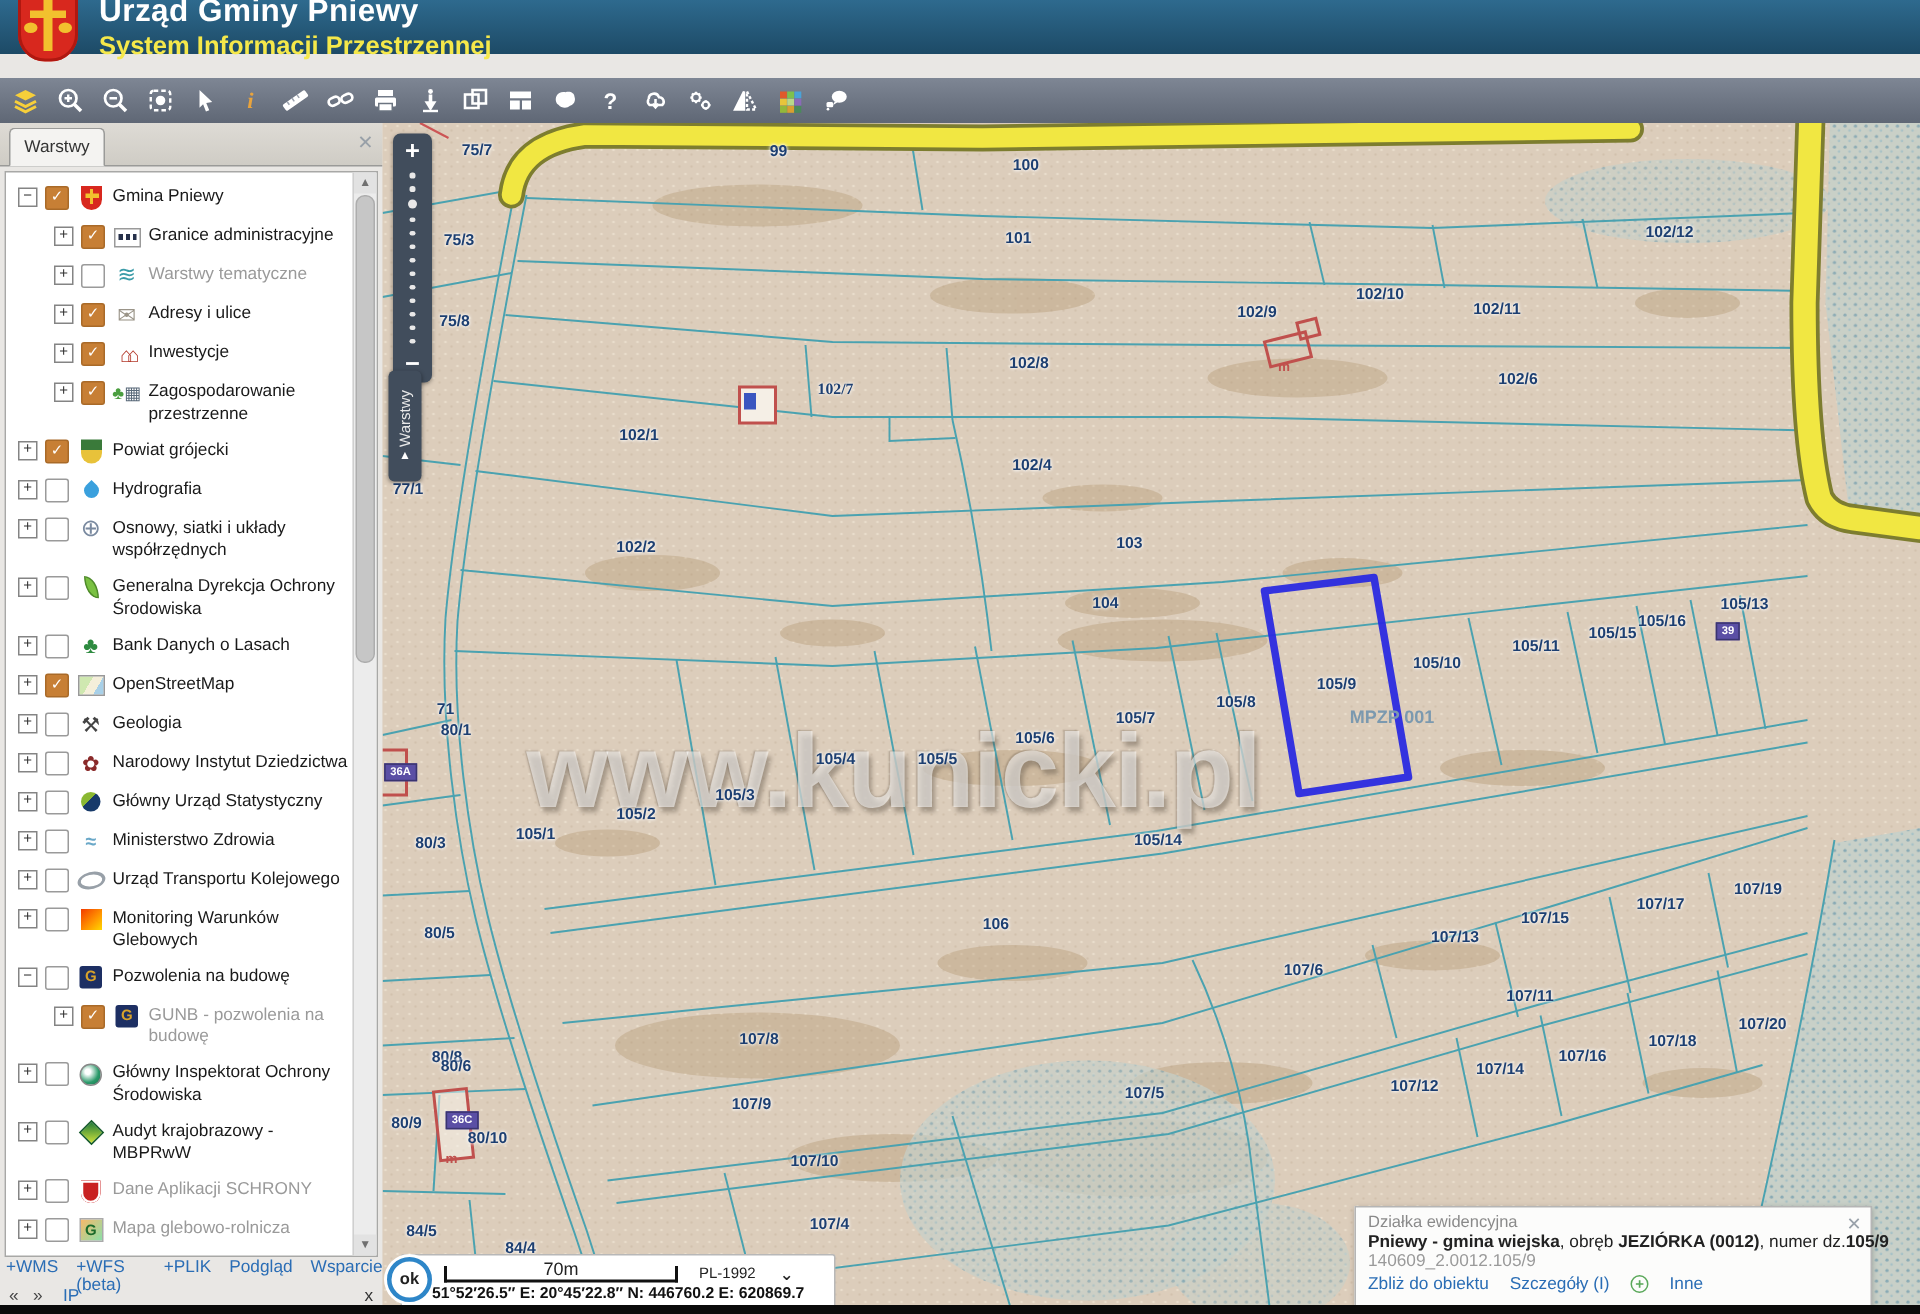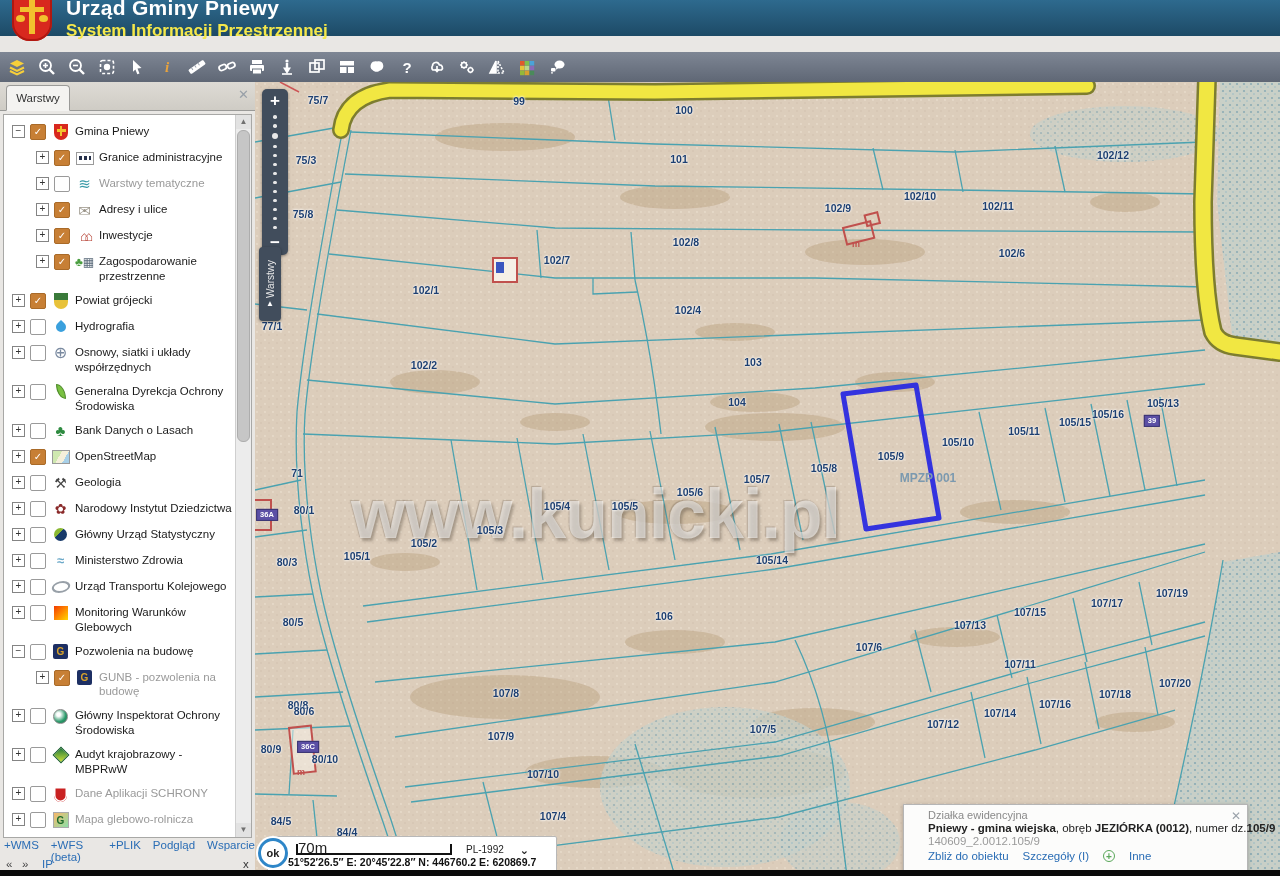--- a/index.html
+++ b/index.html
@@ -97,26 +97,26 @@
   .wtab .wtxt{writing-mode:vertical-rl;transform:rotate(180deg);color:#e8e8e8;font-size:10px;}
   .wtab .warr{color:#fff;font-size:8px;margin-top:2px;}
   .statusbar{position:absolute;left:12px;top:754px;width:288px;height:36px;background:#fff;
     border:1px solid #b8b8b8;border-radius:2px;}
   .okbtn{position:absolute;left:3px;top:756px;width:30px;height:30px;border-radius:50%;background:#fff;
     border:3px solid #2e86c8;color:#222;font-size:11px;font-weight:bold;display:flex;align-items:center;justify-content:center;
     box-sizing:border-box;box-shadow:0 0 0 2px #fff;}
   .sb-row1{position:absolute;left:28px;top:2px;right:4px;height:16px;display:flex;align-items:flex-end;}
   .scalebar{width:152px;height:9px;border-left:2px solid #111;border-right:2px solid #111;border-bottom:2px solid #111;
     position:relative;margin-right:14px;}
-  .scalebar .slabel{position:absolute;left:0;right:0;top:-5px;text-align:left;font-size:15px;color:#222;}
+  .scalebar .slabel{position:absolute;left:0;right:0;top:-5px;text-align:center;font-size:12px;color:#222;}
   .crs{font-size:10px;color:#222;margin-right:16px;}
   .chev{font-size:11px;color:#222;font-weight:bold;line-height:10px;}
   .sb-row2{position:absolute;left:6px;top:19px;right:2px;font-size:10.5px;font-weight:bold;color:#111;white-space:nowrap;}
   .popup{position:absolute;left:648px;top:722px;width:345px;height:68px;background:#fcfcfb;
-    border:1px solid #b5b5b5;box-shadow:0 1px 4px rgba(0,0,0,.25);font-size:11.5px;padding:4px 24px;box-sizing:border-box;}
+    border:1px solid #b5b5b5;box-shadow:0 1px 4px rgba(0,0,0,.25);font-size:11.5px;padding:4px 8px;box-sizing:border-box;}
   .popup .ptitle{color:#8a8a8a;font-size:11px;}
   .popup .pclose{position:absolute;right:6px;top:4px;color:#9aa2aa;font-size:12px;}
   .popup .pline{color:#222;margin-top:1px;white-space:nowrap;}
   .popup .pline b{font-weight:bold;}
   .popup .pcode{color:#9a9a9a;margin-top:1px;}
   .popup .plinks{margin-top:3px;display:flex;align-items:center;gap:14px;}
   .popup .plinks span.lnk{color:#2a6db5;}
   .popup .plusico{width:12px;height:12px;border:1.5px solid #5aa85a;border-radius:50%;color:#5aa85a;
     font-size:10px;line-height:11px;text-align:center;font-weight:bold;box-sizing:border-box;}
   .bottom-strip{position:absolute;left:0;top:870px;width:1280px;height:6px;background:#0a0a0a;}
@@ -661,31 +661,31 @@
         <div class="plabel" style="left: 63px; top: 18px;">75/7</div>
         <div class="plabel" style="left: 264px; top: 19px;">99</div>
         <div class="plabel" style="left: 429px; top: 28px;">100</div>
         <div class="plabel" style="left: 424px; top: 77px;">101</div>
         <div class="plabel" style="left: 858px; top: 73px;">102/12</div>
         <div class="plabel" style="left: 743px; top: 98px; margin-top: 26px;">102/11</div>
         <div class="plabel" style="left: 665px; top: 114px;">102/10</div>
         <div class="plabel" style="left: 583px; top: 126px;">102/9</div>
         <div class="plabel" style="left: 51px; top: 78px;">75/3</div>
         <div class="plabel" style="left: 48px; top: 132px;">75/8</div>
-        <div class="plabel" style="left: 302px; top: 178px;">102/7</div>
+        <div class="plabel" style="left: 302px; top: 178px; font-family: Liberation Serif, serif;">102/7</div>
         <div class="plabel" style="left: 431px; top: 160px;">102/8</div>
         <div class="plabel" style="left: 757px; top: 171px;">102/6</div>
         <div class="plabel" style="left: 171px; top: 208px;">102/1</div>
         <div class="plabel" style="left: 433px; top: 228px;">102/4</div>
         <div class="plabel" style="left: 169px; top: 283px;">102/2</div>
         <div class="plabel" style="left: 498px; top: 280px;">103</div>
         <div class="plabel" style="left: 17px; top: 244px;">77/1</div>
         <div class="plabel" style="left: 482px; top: 320px;">104</div>
         <div class="plabel" style="left: 42px; top: 391px;">71</div>
-        <div class="plabel" style="left: 25px; top: 428px; padding-left: 48px;">80/1</div>
+        <div class="plabel" style="left: 25px; top: 405px; padding-left: 48px;">80/1</div>
         <div class="plabel" style="left: 569px; top: 386px;">105/8</div>
         <div class="plabel" style="left: 502px; top: 397px;">105/7</div>
         <div class="plabel" style="left: 435px; top: 410px;">105/6</div>
         <div class="plabel" style="left: 370px; top: 424px;">105/5</div>
         <div class="plabel" style="left: 302px; top: 424px;">105/4</div>
         <div class="plabel" style="left: 235px; top: 448px;">105/3</div>
         <div class="plabel" style="left: 169px; top: 461px;">105/2</div>
         <div class="plabel" style="left: 102px; top: 474px;">105/1</div>
         <div class="plabel" style="left: 703px; top: 360px;">105/10</div>
         <div class="plabel" style="left: 769px; top: 349px;">105/11</div>

